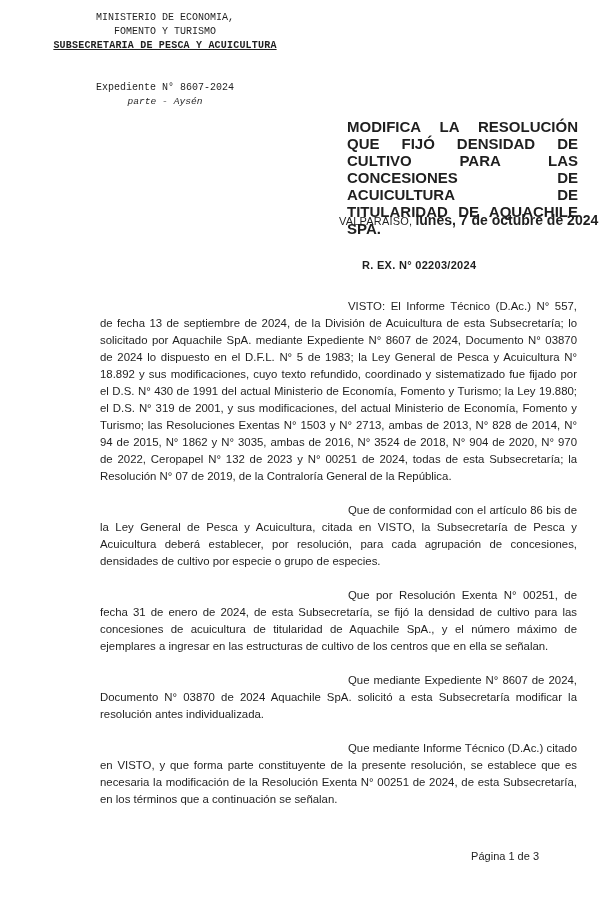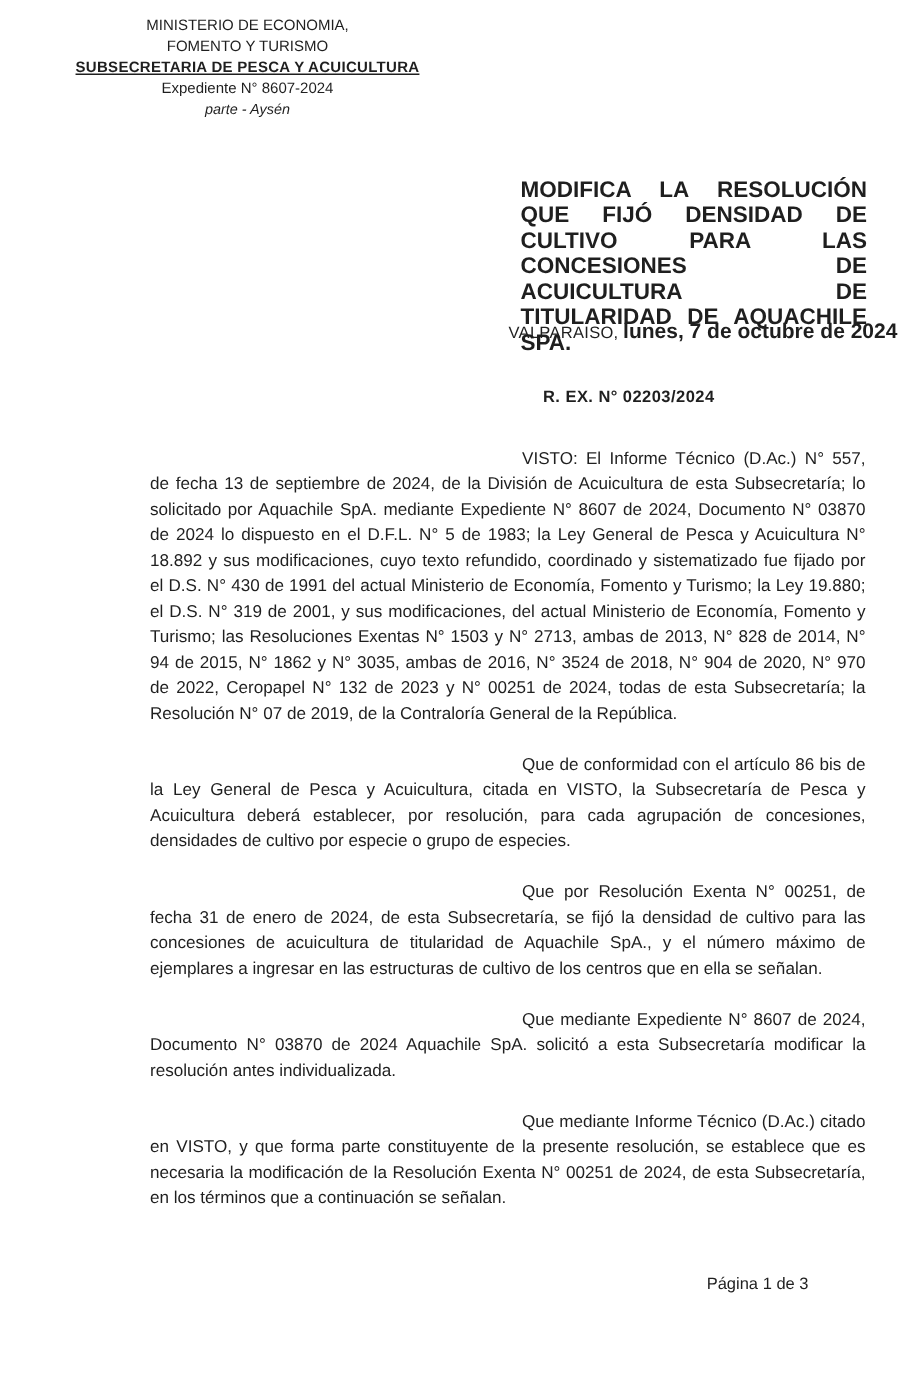--- a/index.html
+++ b/index.html
@@ -20,28 +20,28 @@
   
   .letterhead {
     position: absolute;
     top: 11px;
     left: 38px;
     width: 254px;
     text-align: center;
     font-size: 10px;
     line-height: 14px;
   }
-  .lh-line { white-space: nowrap; }
+  .lh-line { white-space: nowrap; font-family: Liberation Mono, monospace; }
   .lh-sub {
     font-weight: bold;
     text-decoration: underline;
     letter-spacing: 0.2px;
   }
   .lh-case { font-size: 9.6px; }
-  .lh-exp { font-size: 10px; }
+  .lh-exp { font-size: 10px; margin-top: 28px; }
   .lh-regions { font-style: italic; font-size: 9.6px; }
 
   
   .title-zone {
     position: absolute;
     top: 118px;
     left: 347px;
     width: 231px;
     font-weight: bold;
     font-size: 15px;

